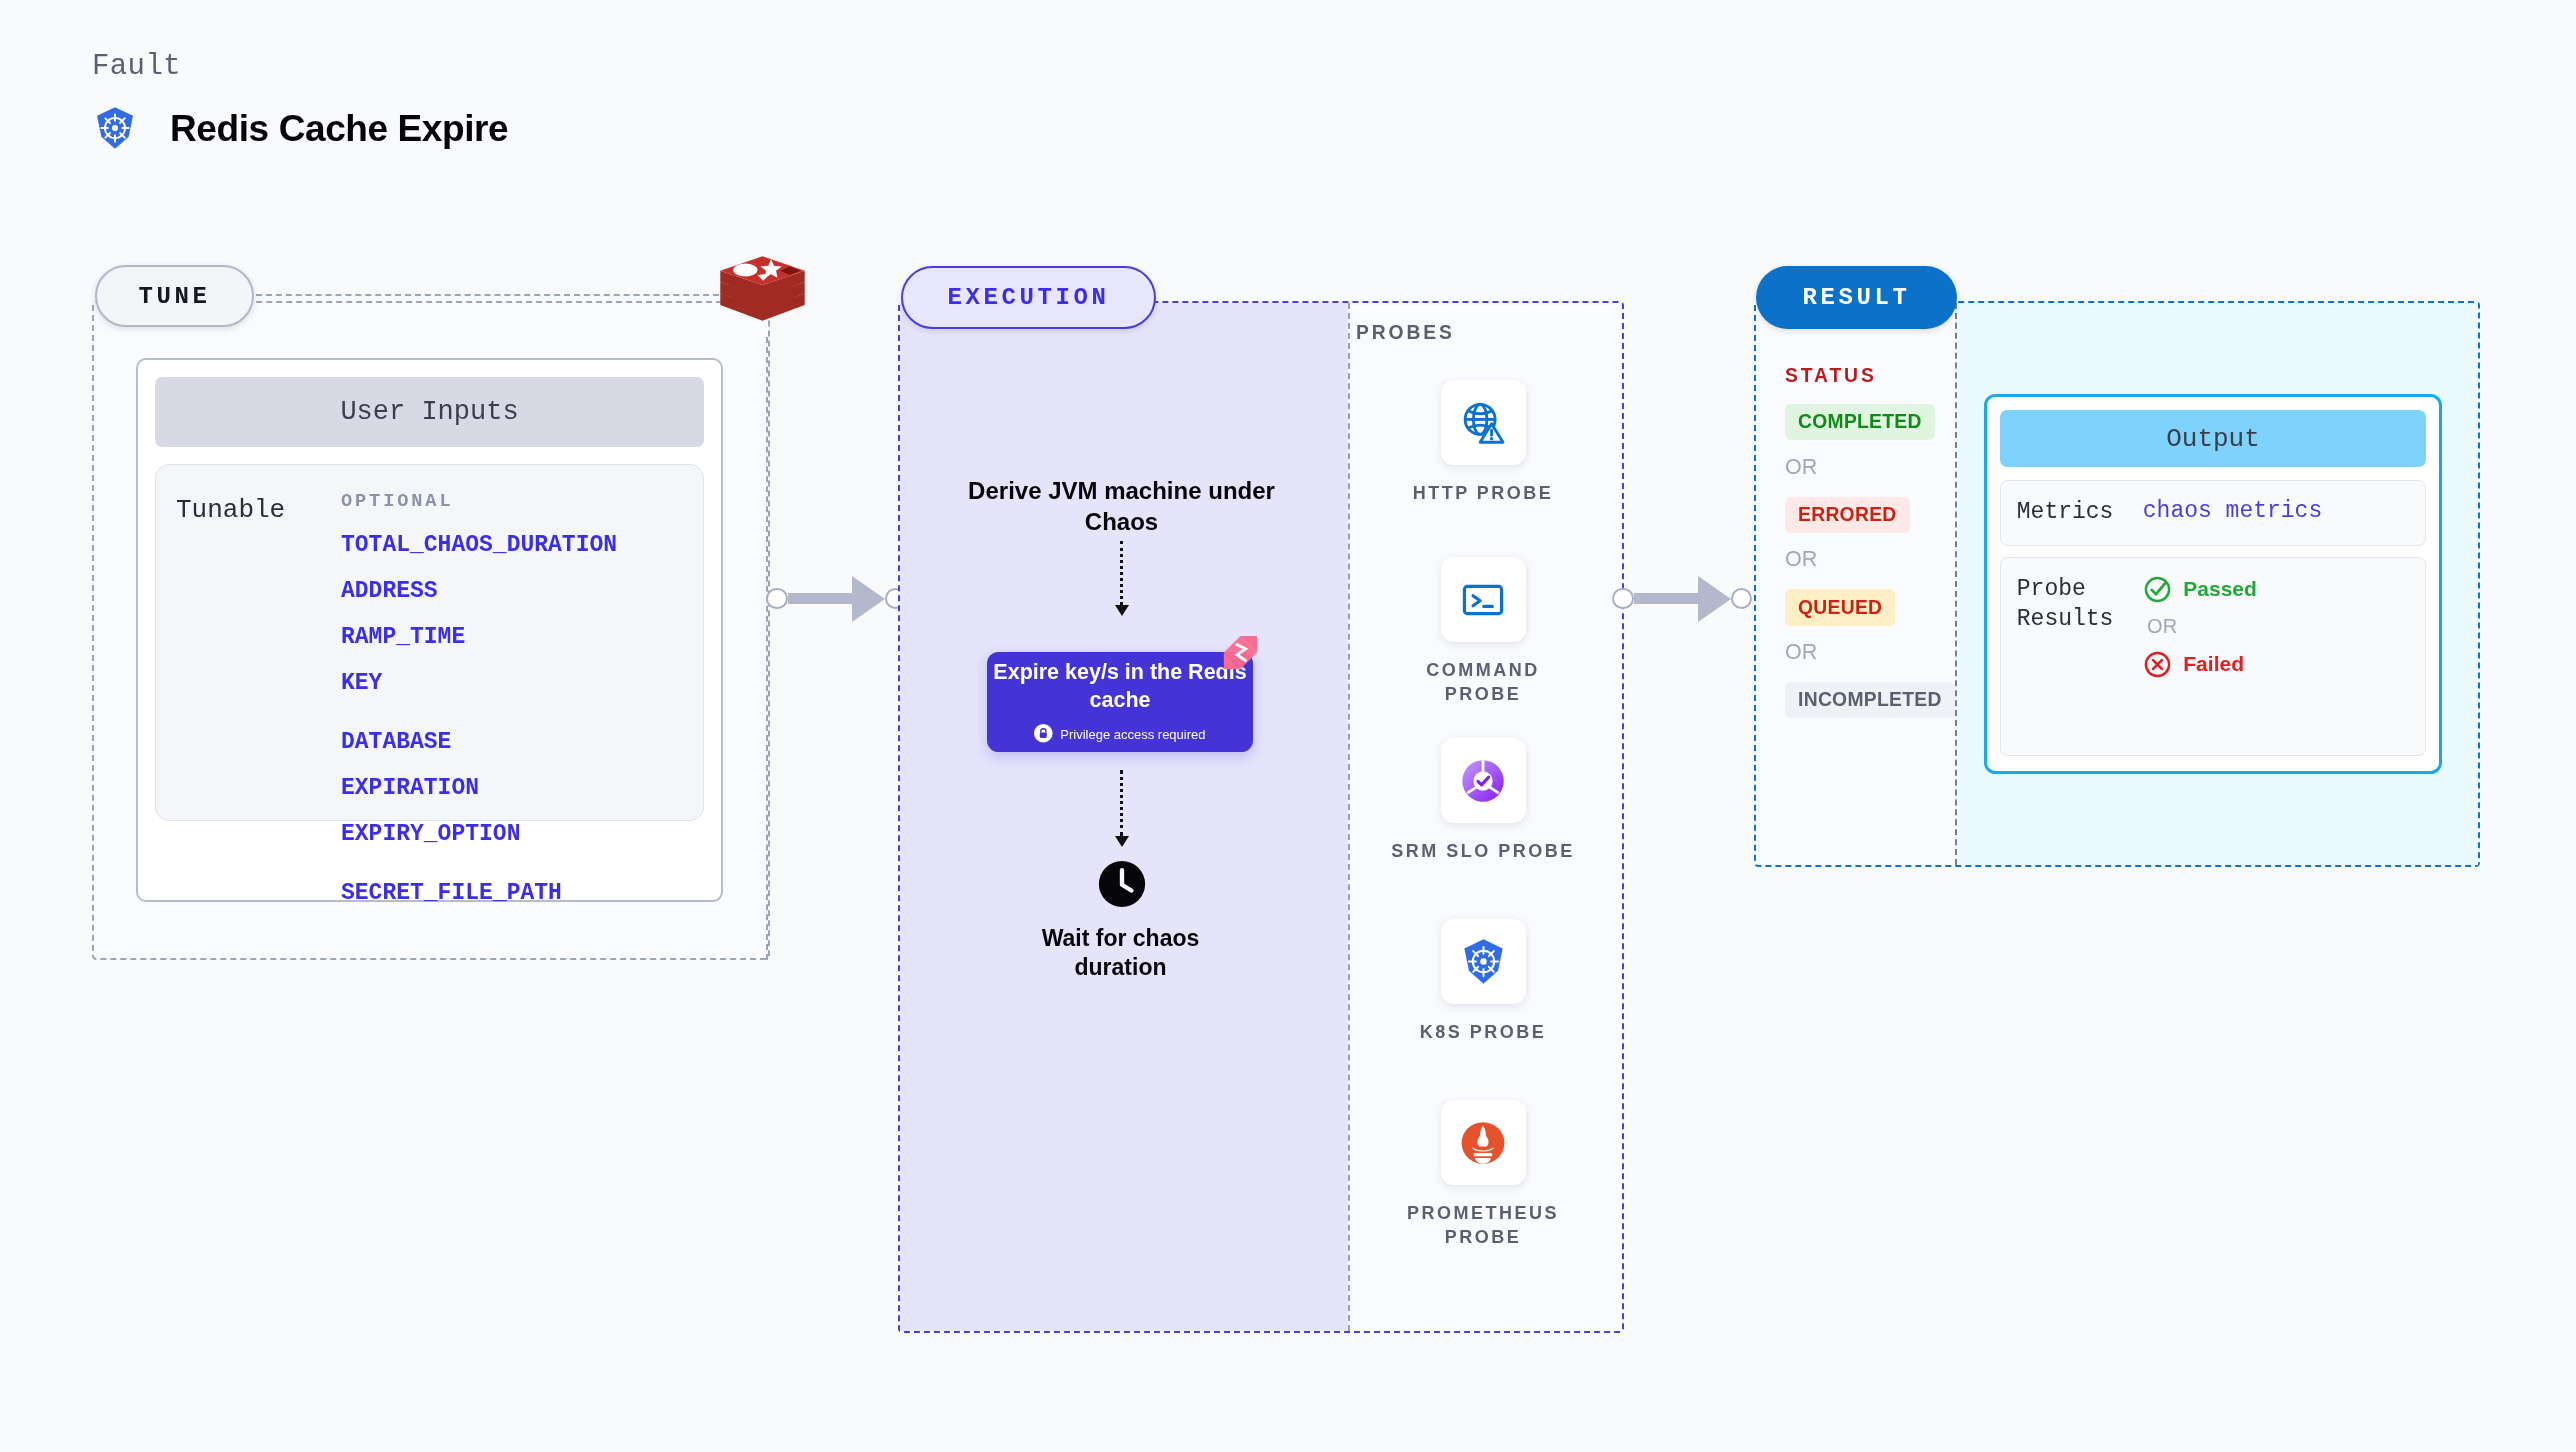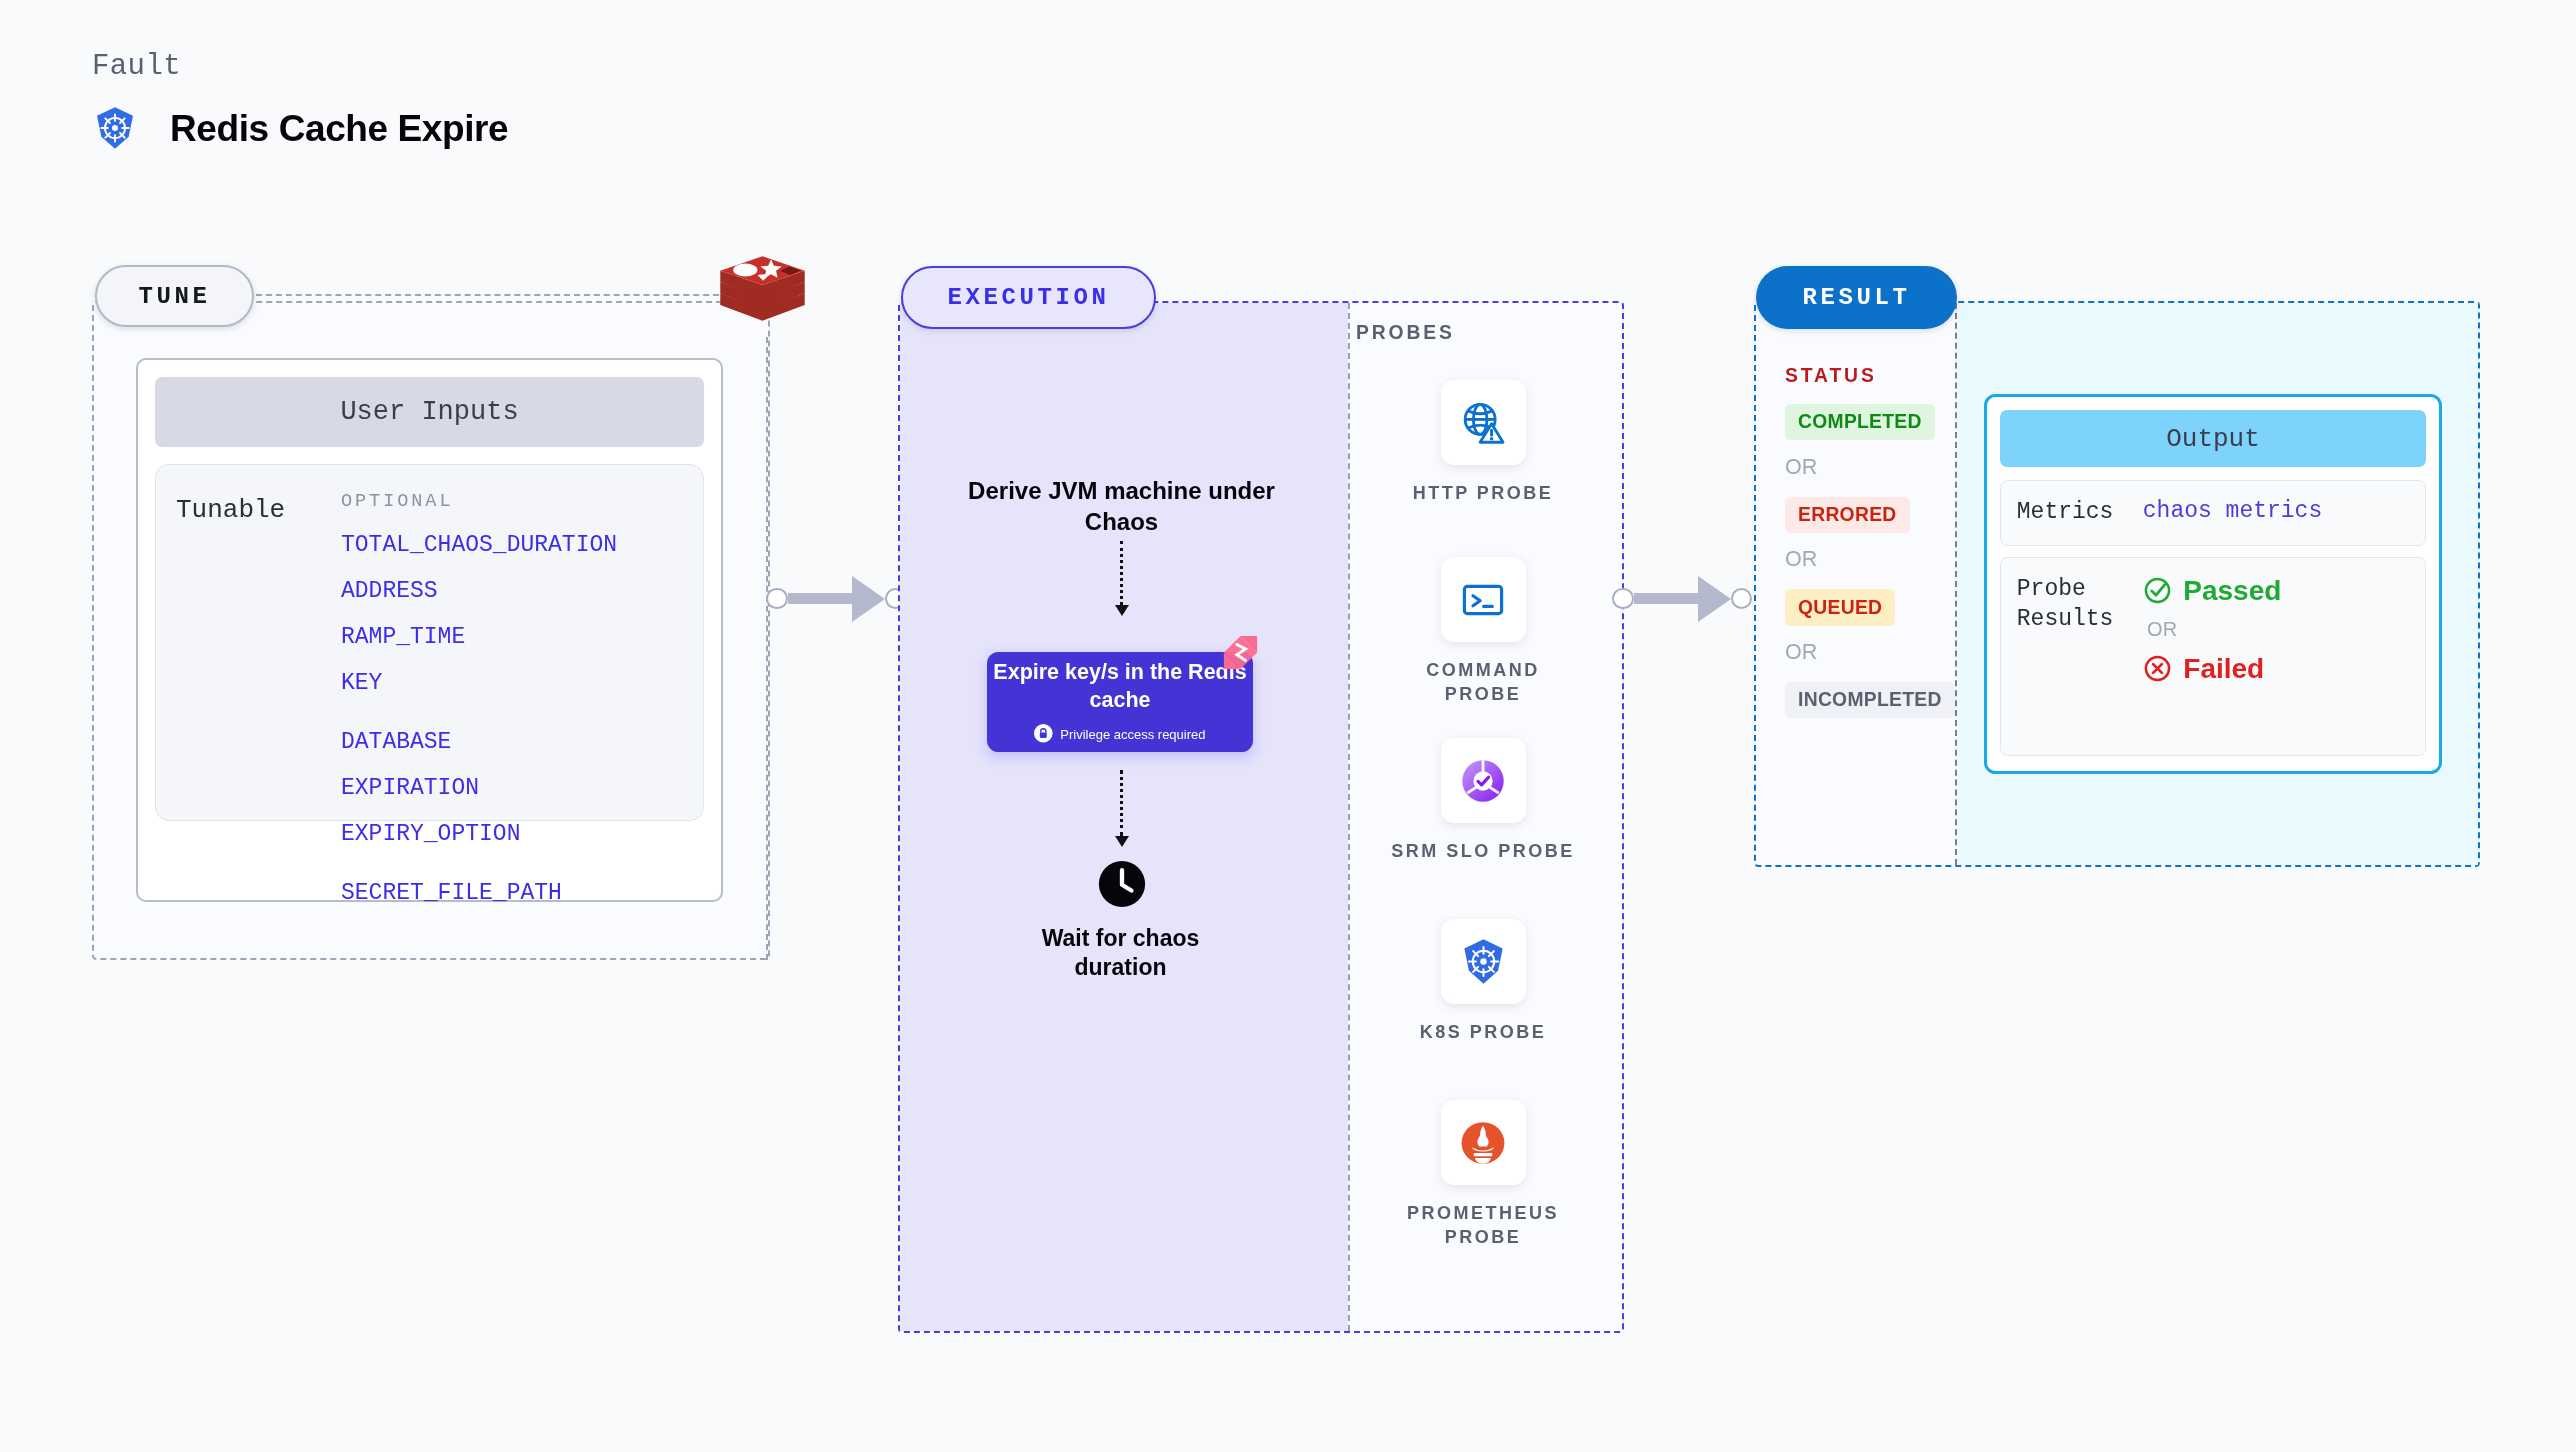--- a/index.html
+++ b/index.html
@@ -73,21 +73,21 @@
     margin: 0 17px 17px 17px;
     background: #f4f6fa; border: 1.4px solid #dfe3ec; border-radius: 7.2px;
   }
 
   #user-inputs-card { left: 136px; top: 358px; width: 587px; height: 544px; }
   #tunable-body { height: 357px; position: relative; border-radius: 14px; }
   #tunable-label {
     position: absolute; left: 20px; top: 30px;
     font-family: "Liberation Mono", monospace; font-size: 26px; color: #2b2e38;
   }
-  #optional-col { position: absolute; left: 185px; top: 26px; }
+  #optional-col { position: absolute; left: 185px; top: 26px; font-weight: bold; }
   .optional-title {
     font-family: "Liberation Mono", monospace;
     font-size: 18.6px; color: #8d93a6; letter-spacing: 2.9px;
   }
   .tunable-item {
     font-family: "Liberation Mono", monospace;
     font-size: 23px; color: #3c2ee8; margin-top: 20px; white-space: nowrap;
   }
   .tunable-item.gap { margin-top: 33px; }
 
@@ -232,21 +232,21 @@
   }
   .out-key {
     font-family: "Liberation Mono", monospace; font-size: 23px; color: #2b2e38;
     width: 126px; flex: 0 0 auto; line-height: 1.3;
   }
   #metrics-val {
     font-family: "Liberation Mono", monospace; font-size: 23px; color: #4a3ddb;
   }
   #probe-res-block { height: 199px; }
   .res-row { display: flex; align-items: center; gap: 11.5px; }
-  .res-row .txt { font-size: 28px; font-weight: 700; }
+  .res-row .txt { font-size: 21px; font-weight: 700; }
   #passed-txt { color: #1faa35; }
   #failed-txt { color: #e02020; }
   #probe-res-or { font-size: 20px; color: #a2a7b6; margin: 11.5px 0 11.5px 4.3px; }
 </style>
 </head>
 <body>
 
 <div id="header">
   <div id="fault-label">Fault</div>
   <div id="title-row">

